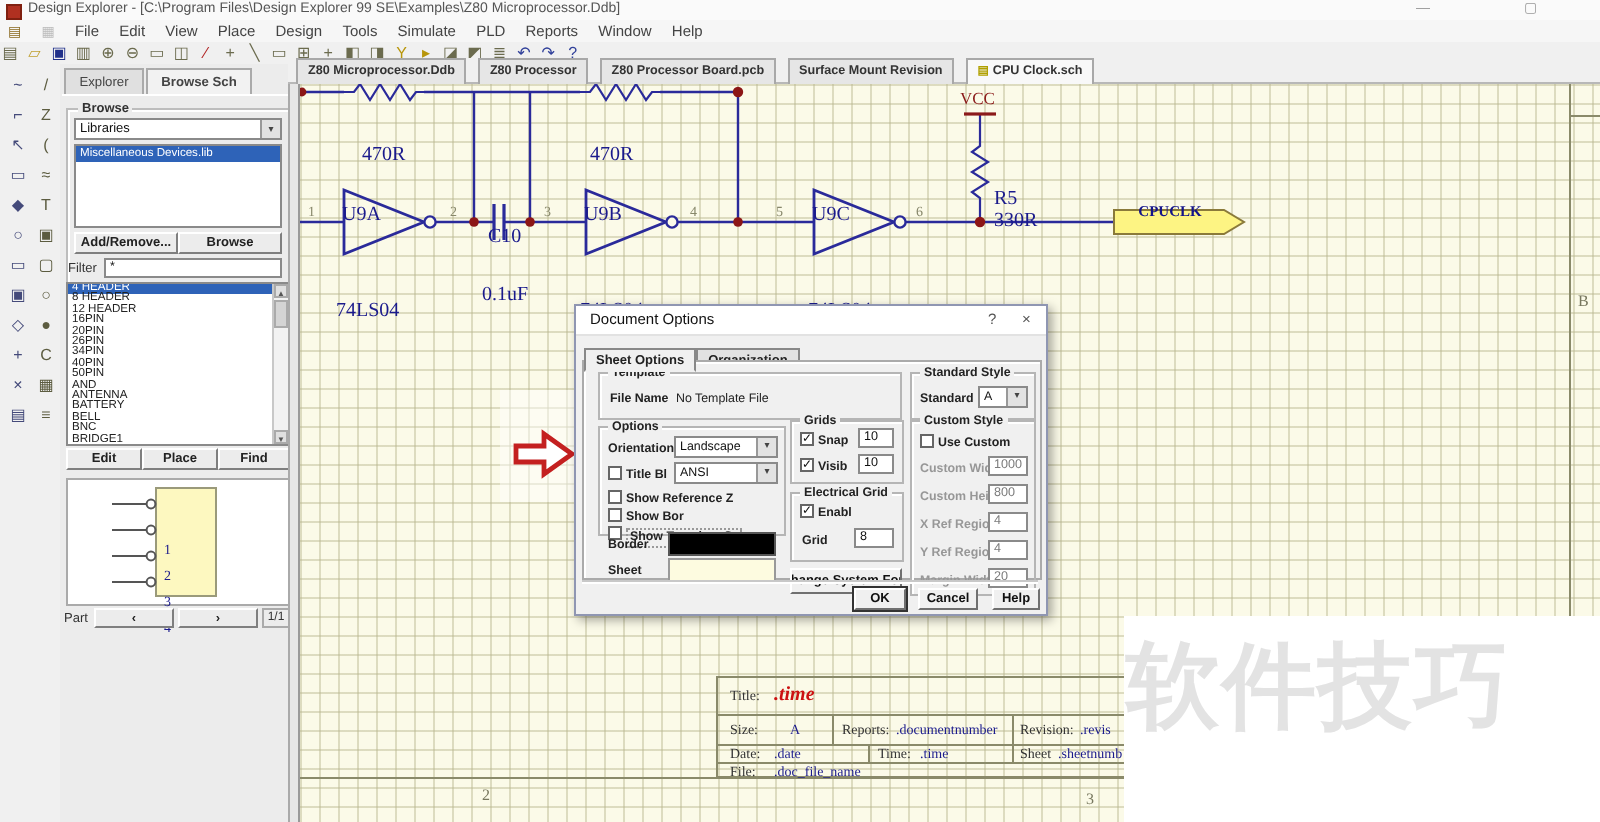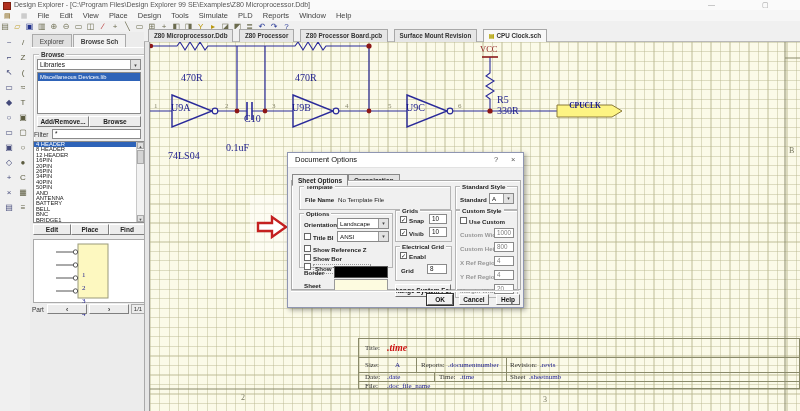--- a/index.html
+++ b/index.html
@@ -301,21 +301,21 @@
 
     <div class="abs schlabel" style="left:31px;top:8px;">470R</div>
     <div class="abs schlabel" style="left:145px;top:8px;">470R</div>
     <div class="abs schlabel" style="left:21px;top:38px;">U9A</div>
     <div class="abs schlabel" style="left:142px;top:38px;">U9B</div>
     <div class="abs schlabel" style="left:256px;top:38px;">U9C</div>
     <div class="abs schlabel" style="left:18px;top:86px;">74LS04</div>
     <div class="abs schlabel" style="left:140px;top:86px;">74LS04</div>
     <div class="abs schlabel" style="left:254px;top:86px;">74LS04</div>
     <div class="abs schlabel" style="left:94px;top:49px;">C10</div>
-    <div class="abs schlabel" style="left:76px;top:78px;">0.1uF</div>
+    <div class="abs schlabel" style="left:91px;top:78px;">0.1uF</div>
     <div class="abs schlabel" style="left:347px;top:30px;">R5</div>
     <div class="abs schlabel" style="left:347px;top:41px;">330R</div>
     <div class="abs vcc" style="left:330px;top:3px;">VCC</div>
     <div class="abs portlabel" style="left:408px;top:58px;width:54px;">CPUCLK</div>
     <div class="abs pinnum" style="left:4px;top:61px;">1</div>
     <div class="abs pinnum" style="left:75px;top:61px;">2</div>
     <div class="abs pinnum" style="left:122px;top:61px;">3</div>
     <div class="abs pinnum" style="left:195px;top:61px;">4</div>
     <div class="abs pinnum" style="left:238px;top:61px;">5</div>
     <div class="abs pinnum" style="left:308px;top:61px;">6</div>
@@ -427,14 +427,17 @@
       <span class="abs dlab dis" style="left:4px;top:76px;">Margin Width</span>
       <span class="abs dval dis" style="left:38px;top:73px;width:20px;height:10px;">20</span>
     </div>
 
     <div class="abs" style="left:3px;top:137px;width:228px;height:1px;background:#c8c8c8;border-bottom:1px solid #fff;"></div>
     <div class="abs dbtn def" style="left:139px;top:141px;width:26px;height:11px;line-height:10px;">OK</div>
     <div class="abs dbtn" style="left:171px;top:141px;width:30px;height:11px;line-height:10px;">Cancel</div>
     <div class="abs dbtn" style="left:208px;top:141px;width:24px;height:11px;line-height:10px;">Help</div>
   </div>
 
+  <div class="abs watermark">
+    <div>软件技巧</div>
+  </div>
 
 </div>
 
 </body></html>

